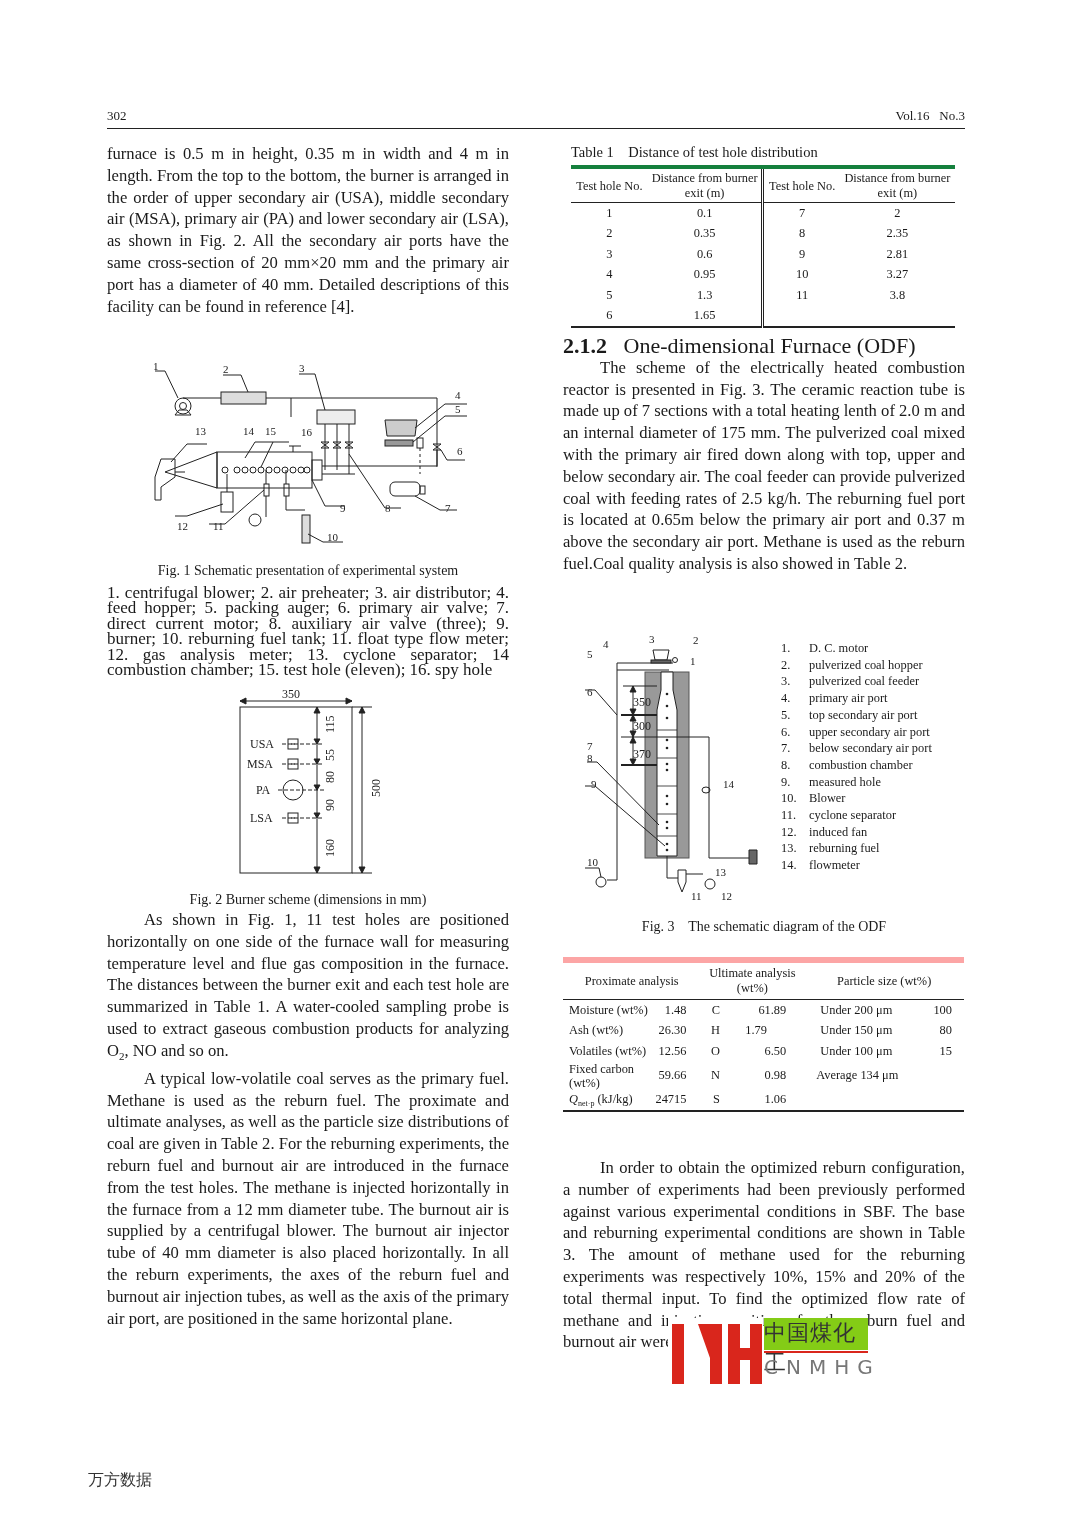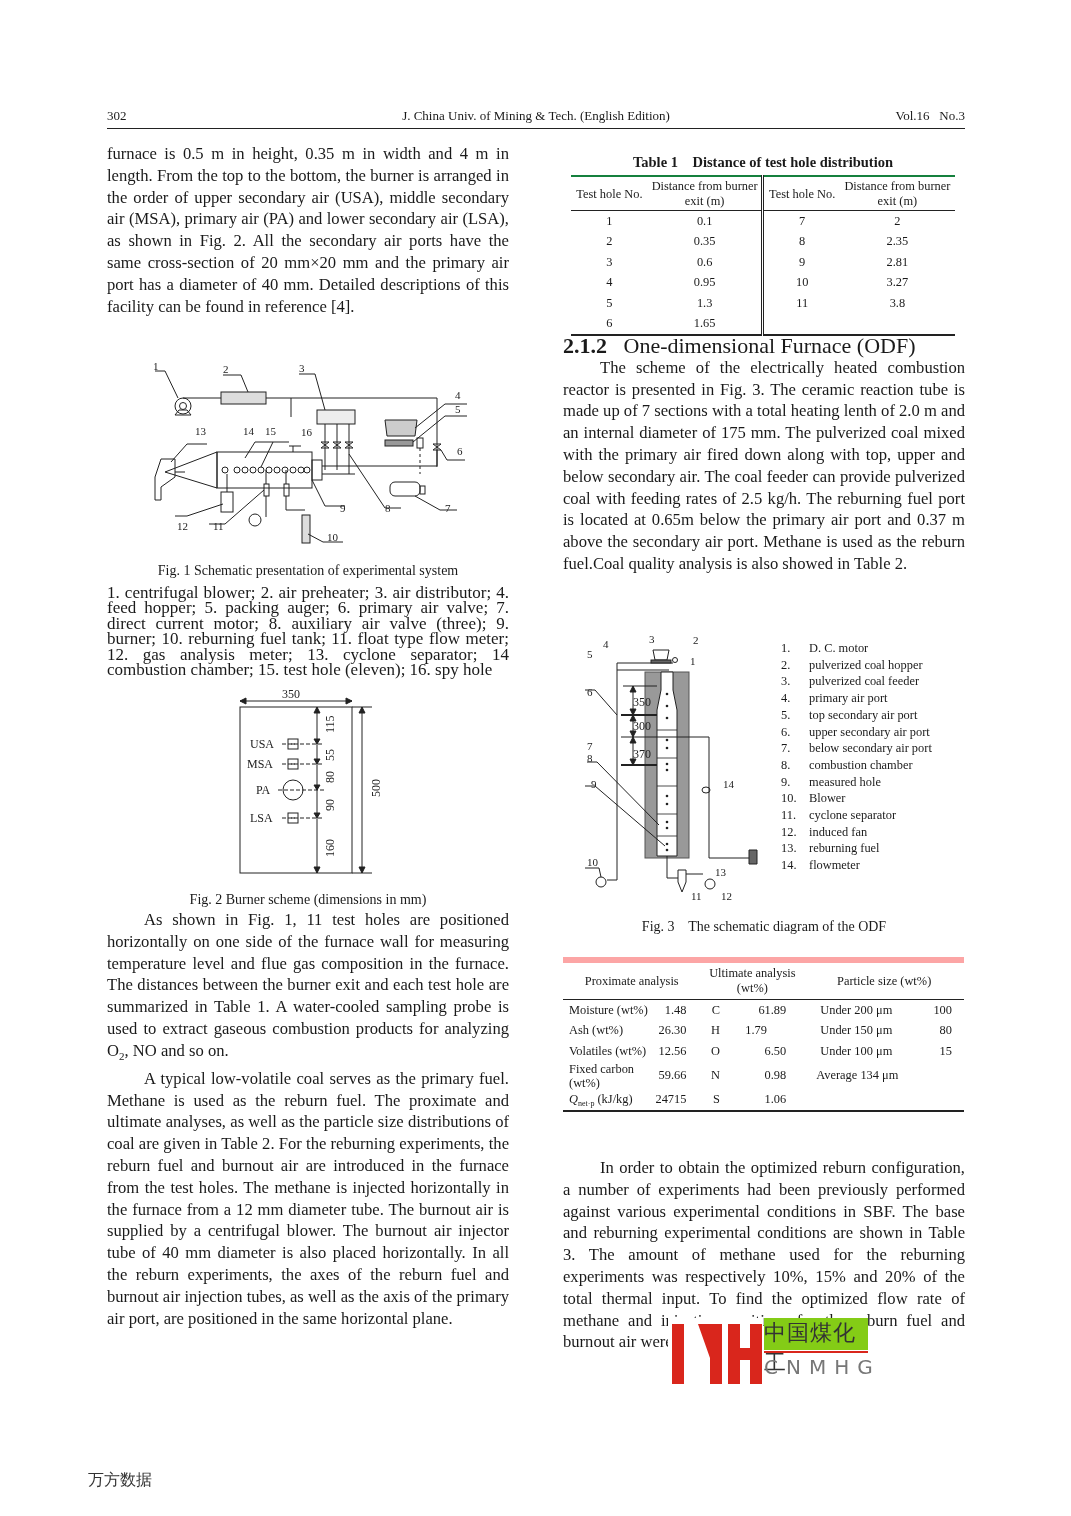--- a/index.html
+++ b/index.html
@@ -13,43 +13,42 @@
   .col{font-size:16.6px;line-height:21.8px;text-align:justify;}
   .col p{margin:0;}
   .ind{text-indent:37px;}
   .last{text-align-last:left;}
   .caption{font-size:14px;text-align:center;}
   .legend{font-size:17px;line-height:15.4px;text-align:justify;}
   table{border-collapse:collapse;font-size:12.4px;}
   .t1{width:384px;}
   .t1 td,.t1 th{text-align:center;font-weight:normal;padding:0;height:20.5px;}
   .t1 th{line-height:15px;padding:2px 0 1px;}
-  .t1 thead tr{border-top:2px solid #15803d;border-bottom:1px solid #222;}
+  .t1 thead tr{border-top:4px solid #15803d;border-bottom:1px solid #222;}
   .t1 tbody{border-bottom:2px solid #222;}
   .t1 .sep{border-right:3px double #222;}
-  .ttitle{font-weight:bold;font-size:14.5px;text-align:center;margin-top:10px;}
+  .ttitle{font-weight:normal;font-size:14.5px;text-align:left;}
   .t2{width:401px;}
   .t2 td,.t2 th{font-weight:normal;padding:0;height:20.5px;}
   .t2 thead tr{border-top:6px solid #fca5a5;border-bottom:1px solid #222;}
   .t2 th{line-height:15px;padding:3px 0;text-align:center;}
   .t2 tbody{border-bottom:2px solid #222;}
   .sec{font-size:22px;}
   .fig svg{display:block;}
   .fig text{font-family:"Liberation Serif",serif;fill:#222;}
   .f3leg{font-size:12.4px;line-height:16.7px;}
   .f3leg .n{display:inline-block;width:28px;}
   .wm{left:668px;top:1318px;width:210px;height:70px;}
   .footer{left:88px;top:1470px;font-family:"DejaVu Sans",sans-serif;font-size:16px;color:#333;}
 </style>
 </head>
 <body>
 
 <div class="abs header">
   <span class="l">302</span>
-  <span class="c">J. China Univ. of Mining &amp; Tech. (English Edition)</span>
   <span class="r" style="white-space:pre">Vol.16   No.3</span>
 </div>
 
 <div class="abs col" style="left:107px;top:143px;width:402px;">
   <p class="last">furnace is 0.5 m in height, 0.35 m in width and 4 m in length. From the top to the bottom, the burner is arranged in the order of upper secondary air (USA), middle secondary air (MSA), primary air (PA) and lower secondary air (LSA), as shown in Fig. 2. All the secondary air ports have the same cross-section of 20 mm×20 mm and the primary air port has a diameter of 40 mm. Detailed descriptions of this facility can be found in reference [4].</p>
 </div>
 
 <div class="abs fig" style="left:145px;top:362px;width:330px;height:185px;">
   <svg width="330" height="185" viewBox="0 0 330 185">
     <g stroke="#222" fill="none" stroke-width="1">

